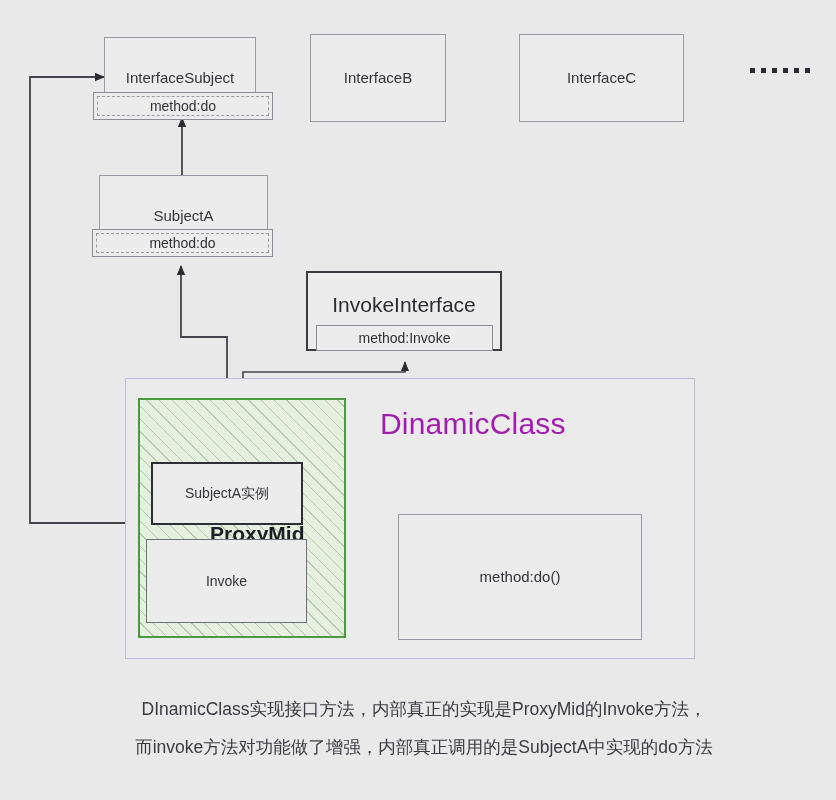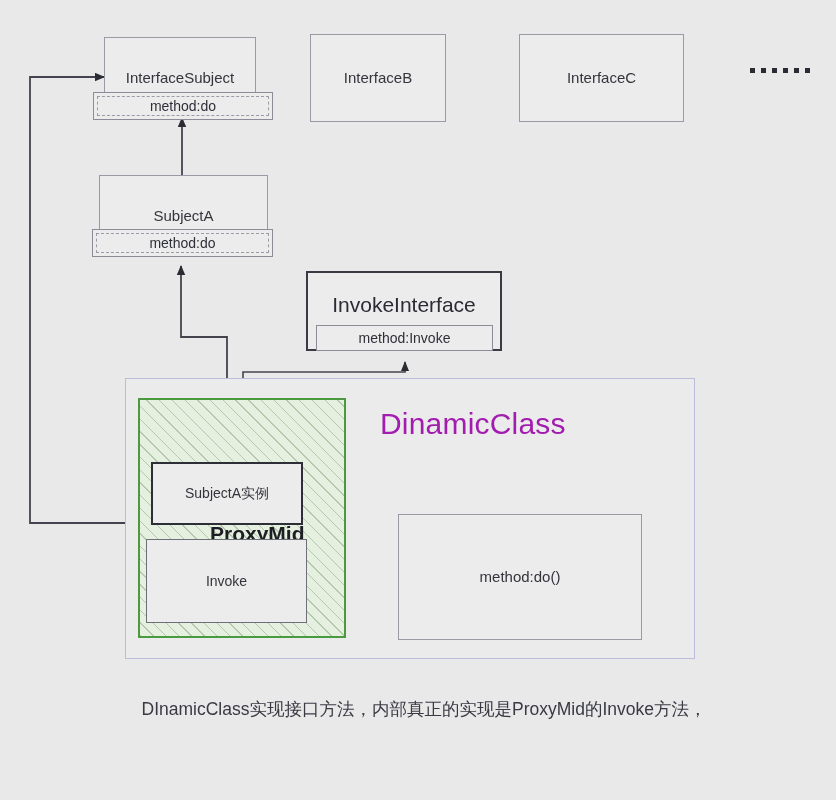--- a/index.html
+++ b/index.html
@@ -236,13 +236,14 @@
 <div class="node" id="invoke-box" style="left:146px; top:539px; width:161px; height:84px;">
   <span>Invoke</span>
 </div>
 
 <div class="node" id="method-do-box" style="left:398px; top:514px; width:244px; height:126px;">
   <span>method:do()</span>
 </div>
 
 <div id="caption" style="top:690px;">
   <span class="cap-line">DInamicClass实现接口方法，内部真正的实现是ProxyMid的Invoke方法，</span>
+  <span class="cap-line">而invoke方法对功能做了增强，内部真正调用的是SubjectA中实现的do方法</span>
 </div>
 
 </body></html>

